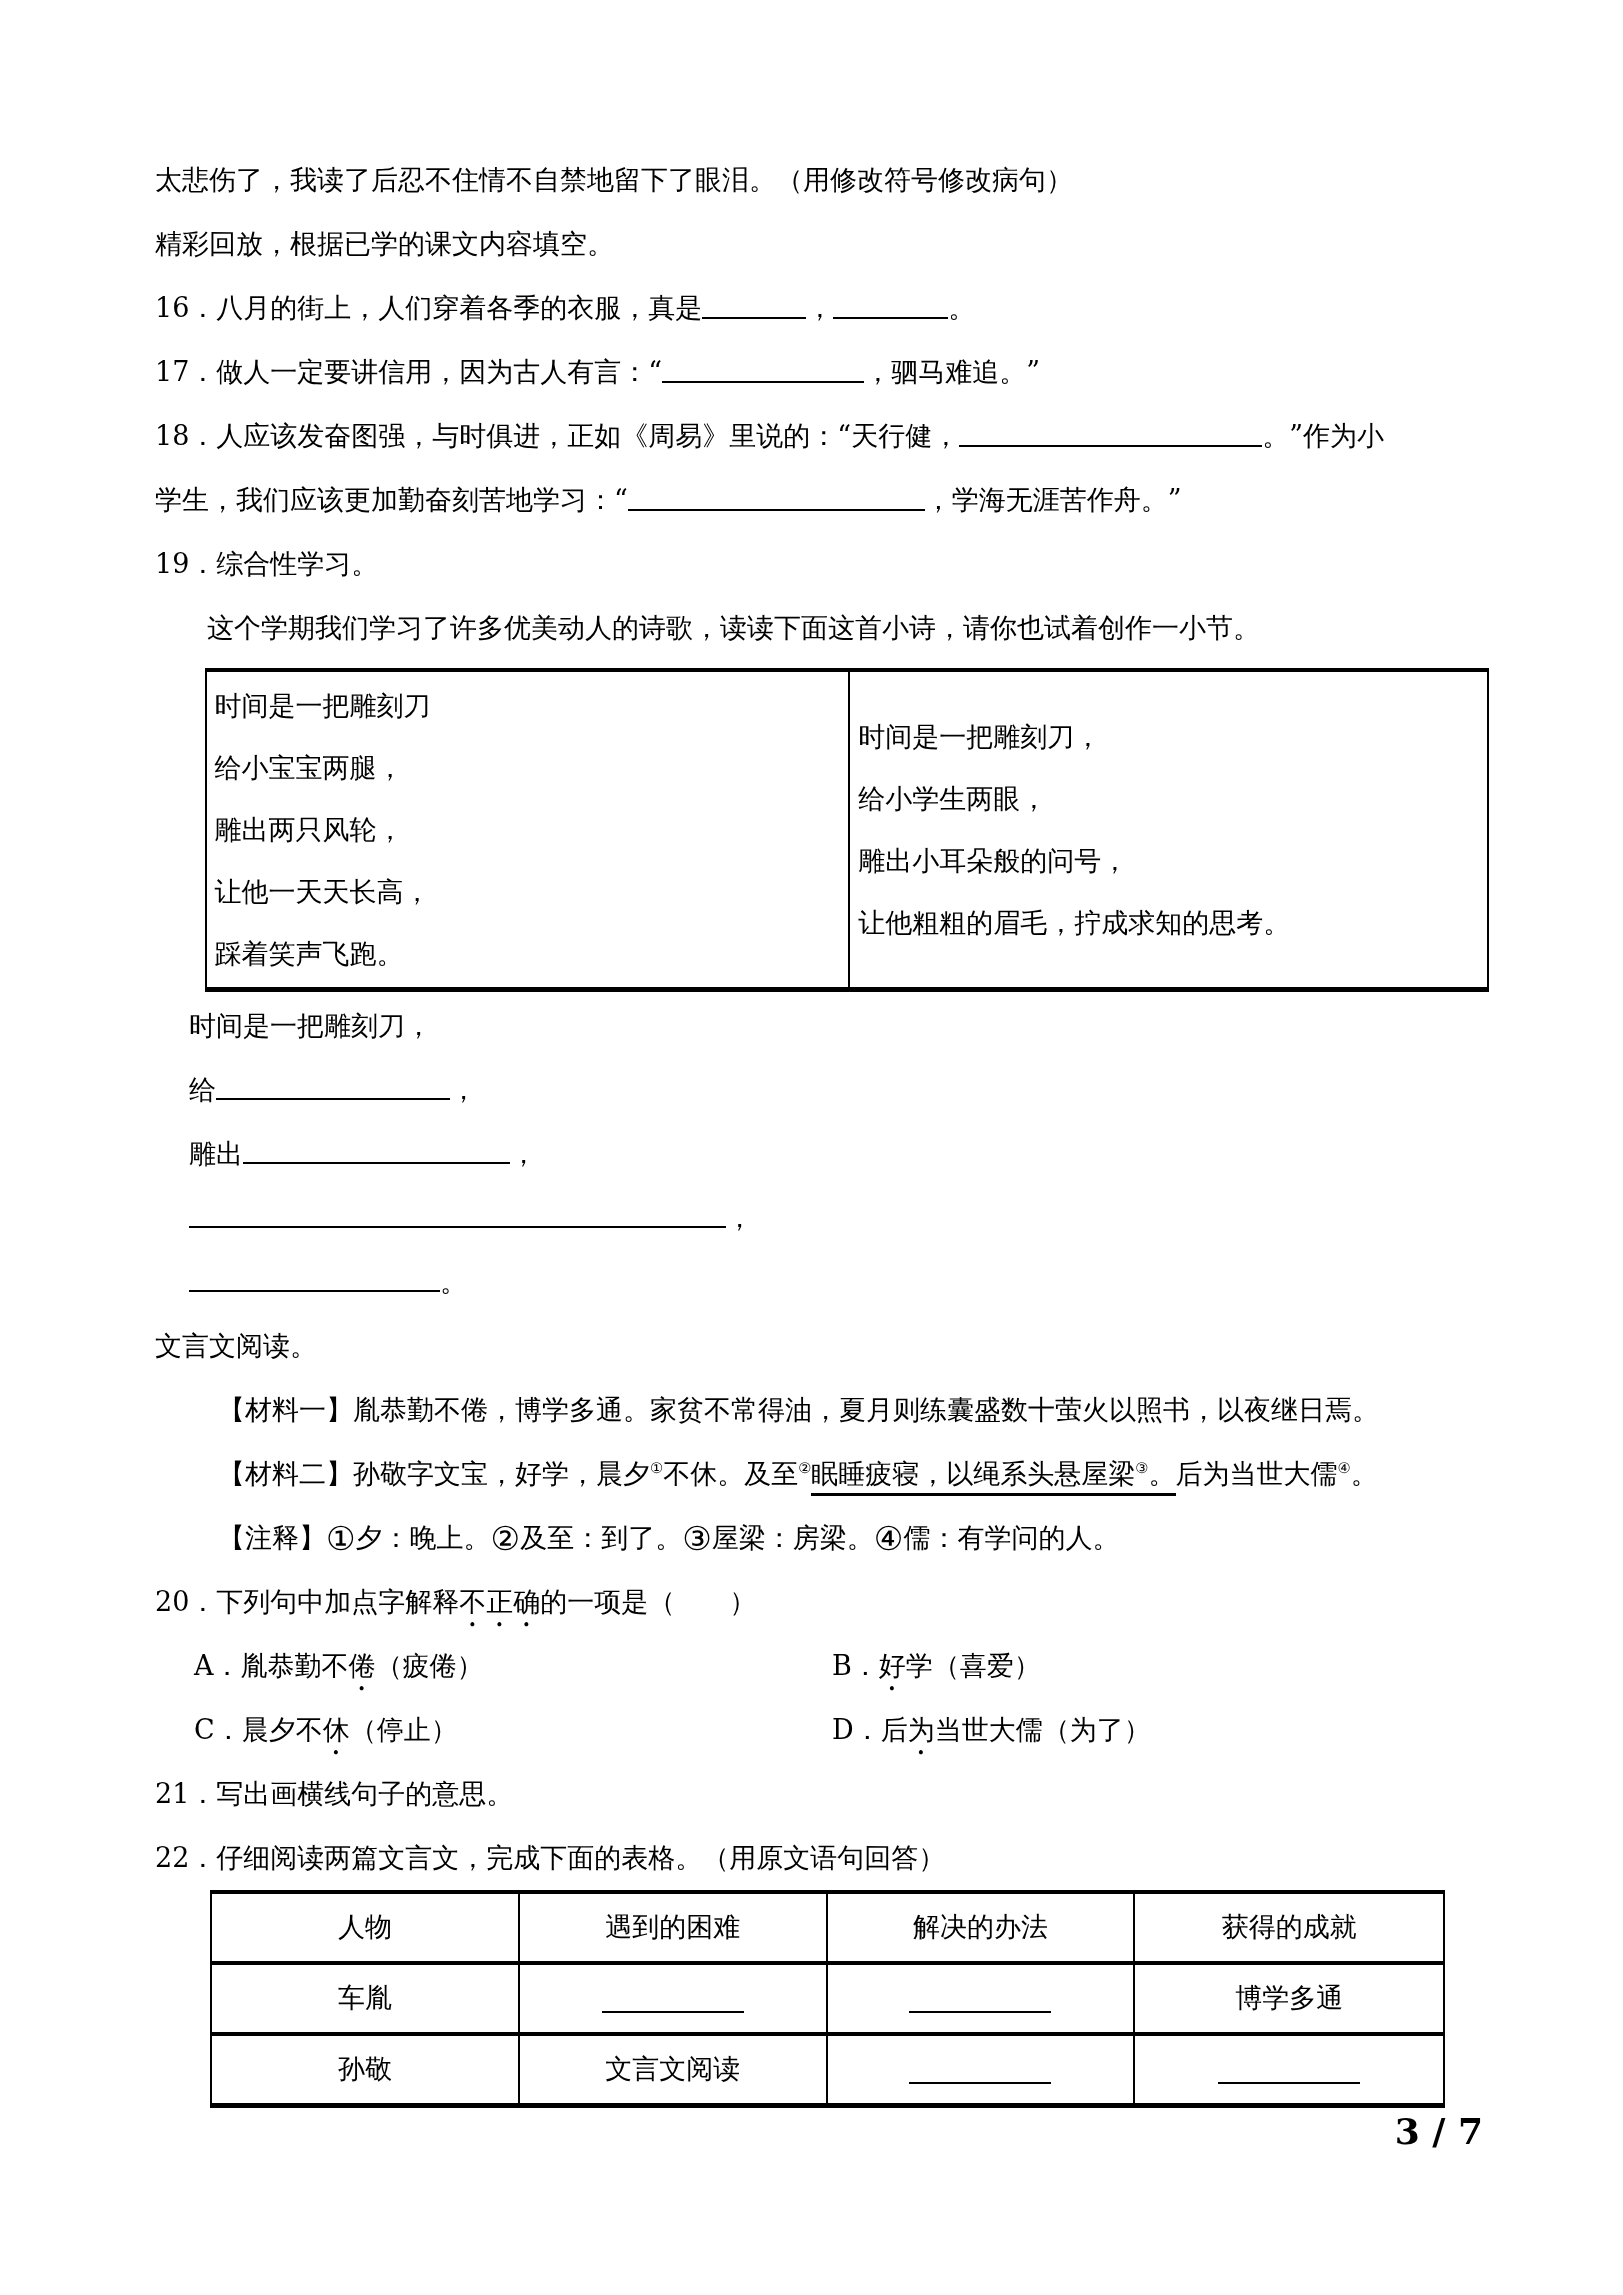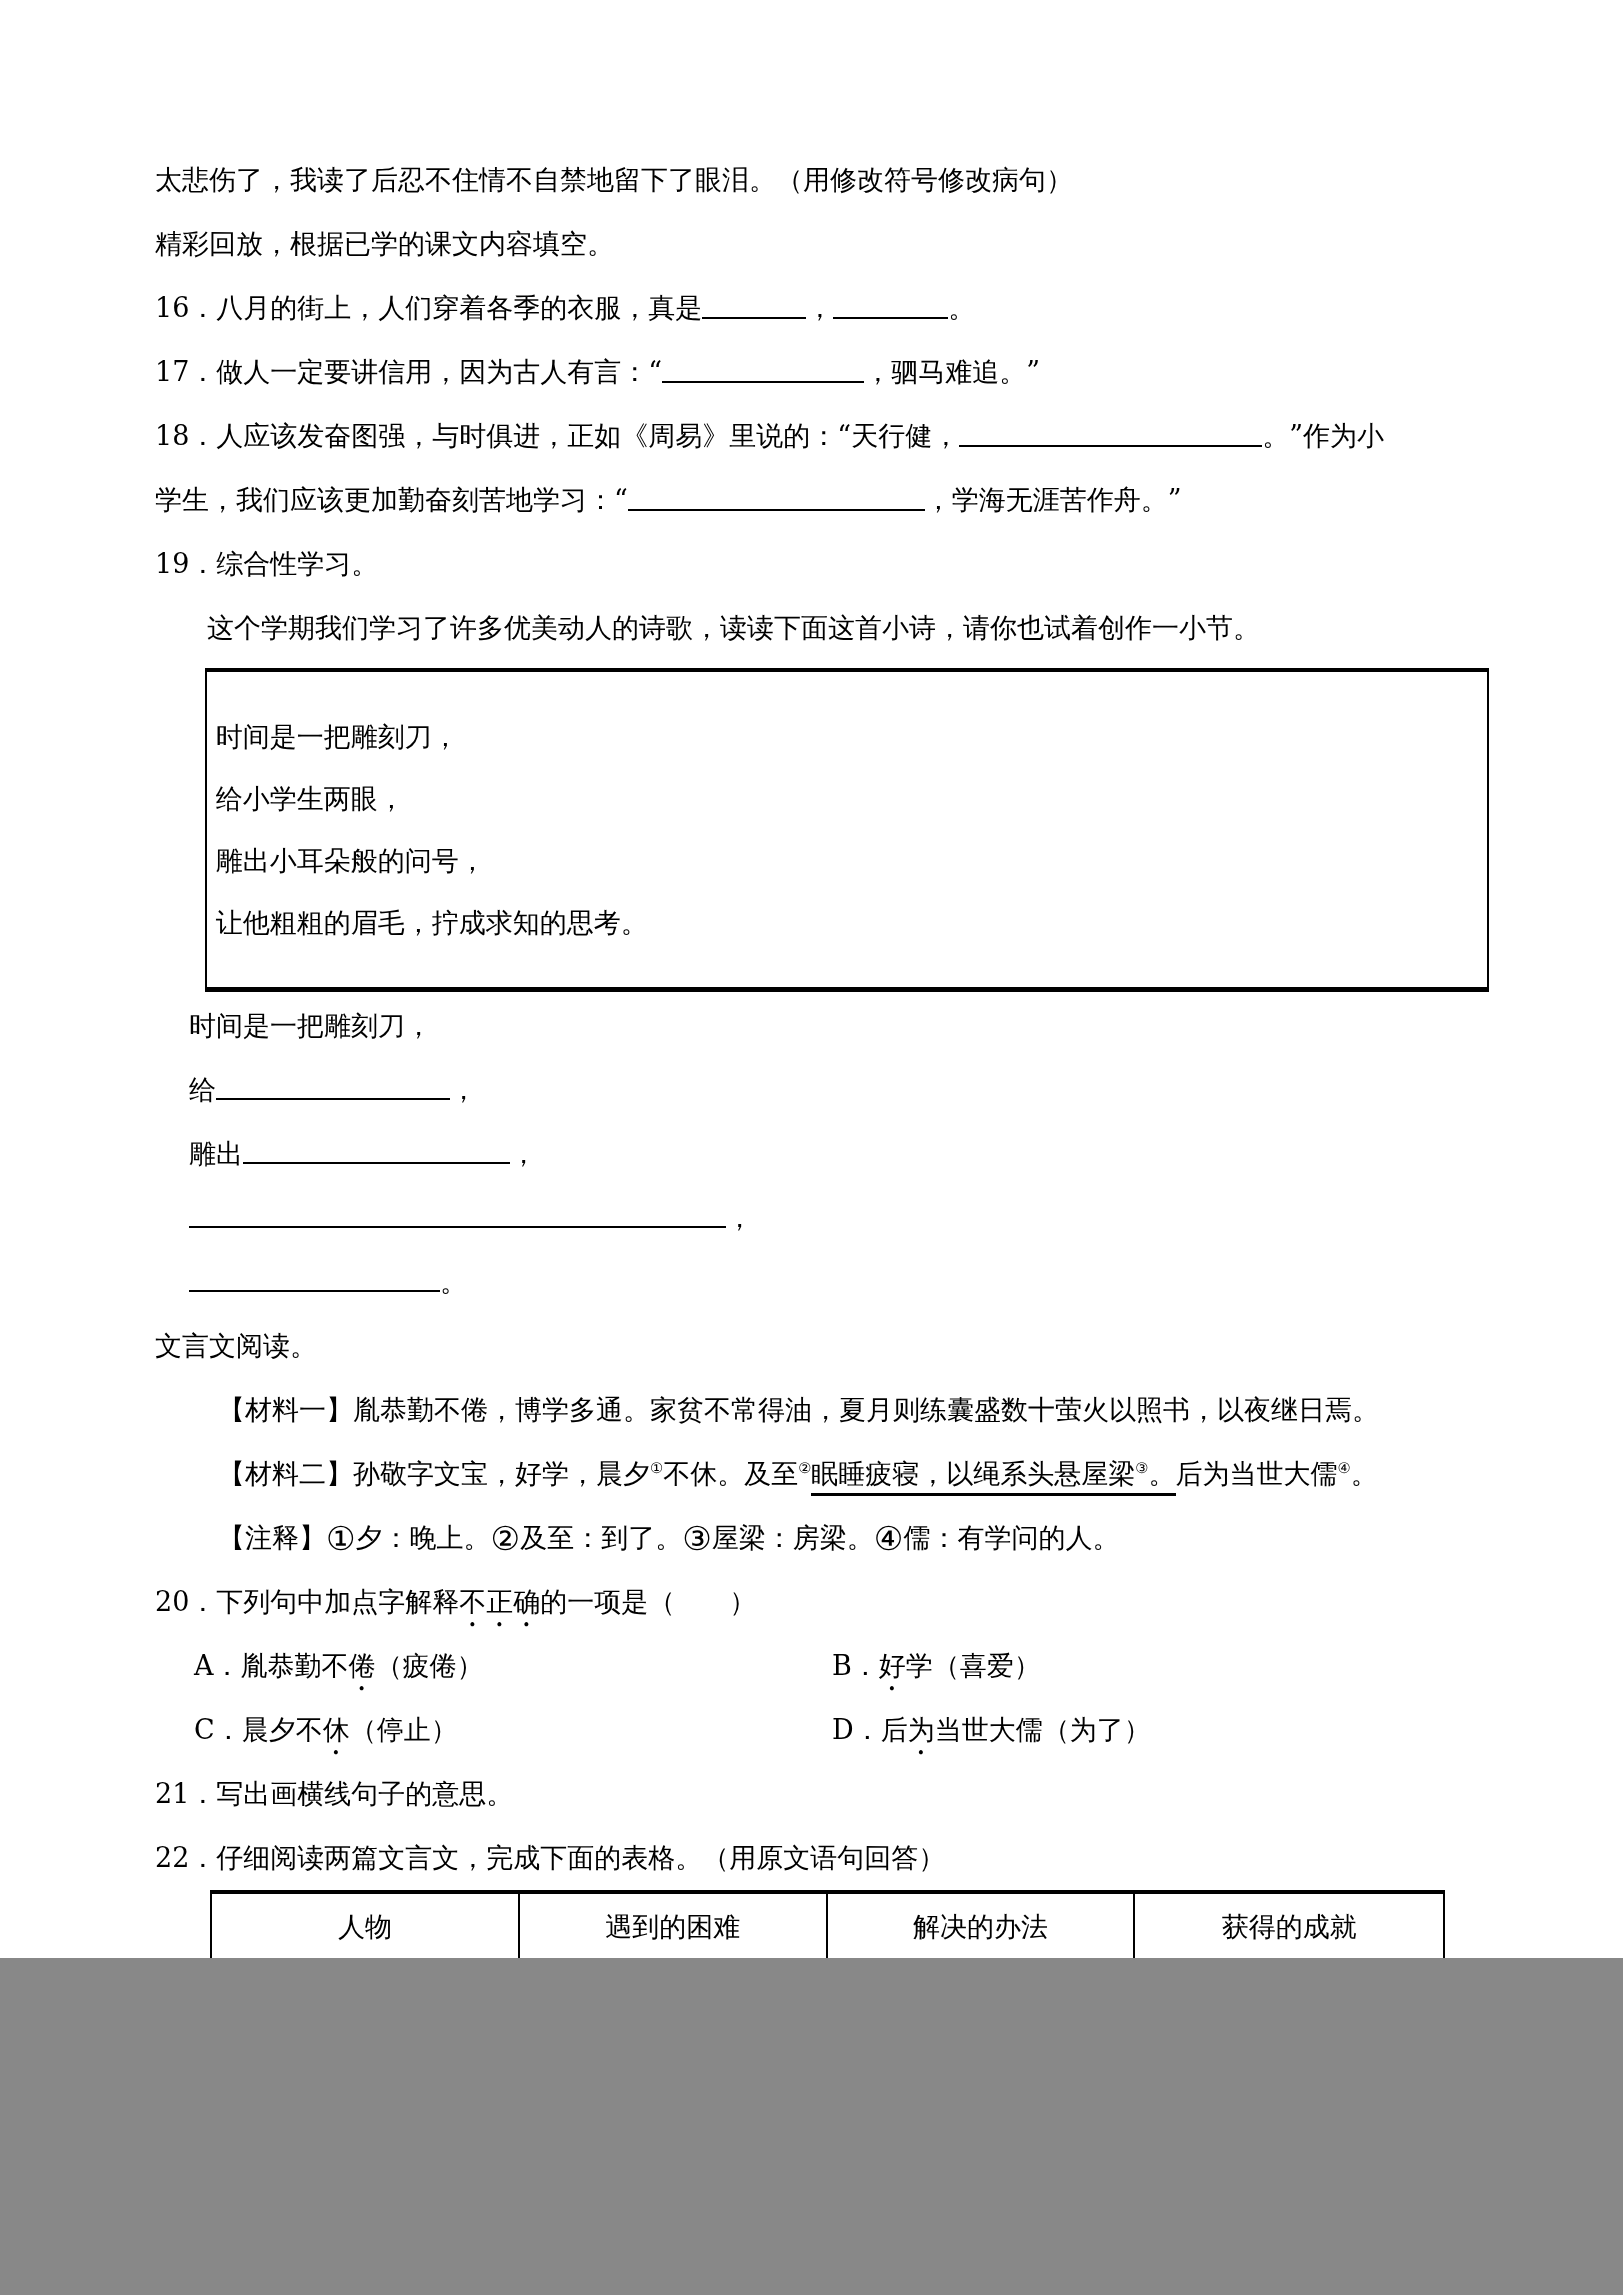--- a/index.html
+++ b/index.html
@@ -1,16 +1,16 @@
 <!DOCTYPE html>
 <html style="font-size:8.7px"><head>
 <meta charset="utf-8">
 <style>
   html,body{margin:0;padding:0;background:#888;}
-  .page{position:relative;width:1623px;height:1958px;background:#ffffff;
+  .page{position:relative;width:1623px;height:2295px;background:#ffffff;
         font-family:"DejaVu Serif","Liberation Serif",serif;color:#000;overflow:hidden;}
   .content{position:absolute;left:155px;top:148px;width:1328px;
            font-size:27px;line-height:64px;}
   .line{margin:0;white-space:nowrap;}
   .blank{display:inline-block;height:0;border-bottom:2.7px solid #000;margin-bottom:-1.6px;}
   .uline{border-bottom:3.3px solid #000;padding-bottom:4px;}
   .sup{font-size:14.7px;vertical-align:super;line-height:0;}
   .circ{font-size:33px;line-height:0;vertical-align:-3.3px;}
   .em-dots{-webkit-text-emphasis:filled dot #000;text-emphasis:filled dot #000;
            -webkit-text-emphasis-position:under right;text-emphasis-position:under right;}
@@ -40,20 +40,27 @@
   <div class="content" id="flow">
       <p class="line"><span>太悲伤了，我读了后忍不住情不自禁地留下了眼泪。（用修改符号修改病句）</span></p>
       <p class="line"><span>精彩回放，根据已学的课文内容填空。</span></p>
       <p class="line"><span>16．八月的街上，人们穿着各季的衣服，真是</span><span class="blank" style="width: 104px;"></span><span>，</span><span class="blank" style="width: 115px;"></span><span>。</span></p>
       <p class="line"><span>17．做人一定要讲信用，因为古人有言：“</span><span class="blank" style="width: 202px;"></span><span>，驷马难追。”</span></p>
       <p class="line"><span>18．人应该发奋图强，与时俱进，正如《周易》里说的：“天行健，</span><span class="blank" style="width: 303px;"></span><span>。”作为小</span></p>
       <p class="line"><span>学生，我们应该更加勤奋刻苦地学习：“</span><span class="blank" style="width: 297px;"></span><span>，学海无涯苦作舟。”</span></p>
       <p class="line"><span>19．综合性学习。</span></p>
       <p class="line" style="margin-left: 52px;"><span>这个学期我们学习了许多优美动人的诗歌，读读下面这首小诗，请你也试着创作一小节。</span></p>
       <div class="poem-table">
+        <div class="poem-left">
+          <div class="pline">时间是一把雕刻刀</div>
+          <div class="pline">给小宝宝两腿，</div>
+          <div class="pline">雕出两只风轮，</div>
+          <div class="pline">让他一天天长高，</div>
+          <div class="pline">踩着笑声飞跑。</div>
+        </div>
         <div class="poem-right">
           <div class="pline">时间是一把雕刻刀，</div>
           <div class="pline">给小学生两眼，</div>
           <div class="pline">雕出小耳朵般的问号，</div>
           <div class="pline">让他粗粗的眉毛，拧成求知的思考。</div>
         </div>
       </div>
       <p class="line" style="margin-left: 34px; margin-top: 1.6px;"><span>时间是一把雕刻刀，</span></p>
       <p class="line" style="margin-left: 34px;"><span>给</span><span class="blank" style="width: 234px;"></span><span>，</span></p>
       <p class="line" style="margin-left: 34px;"><span>雕出</span><span class="blank" style="width: 267px;"></span><span>，</span></p>

